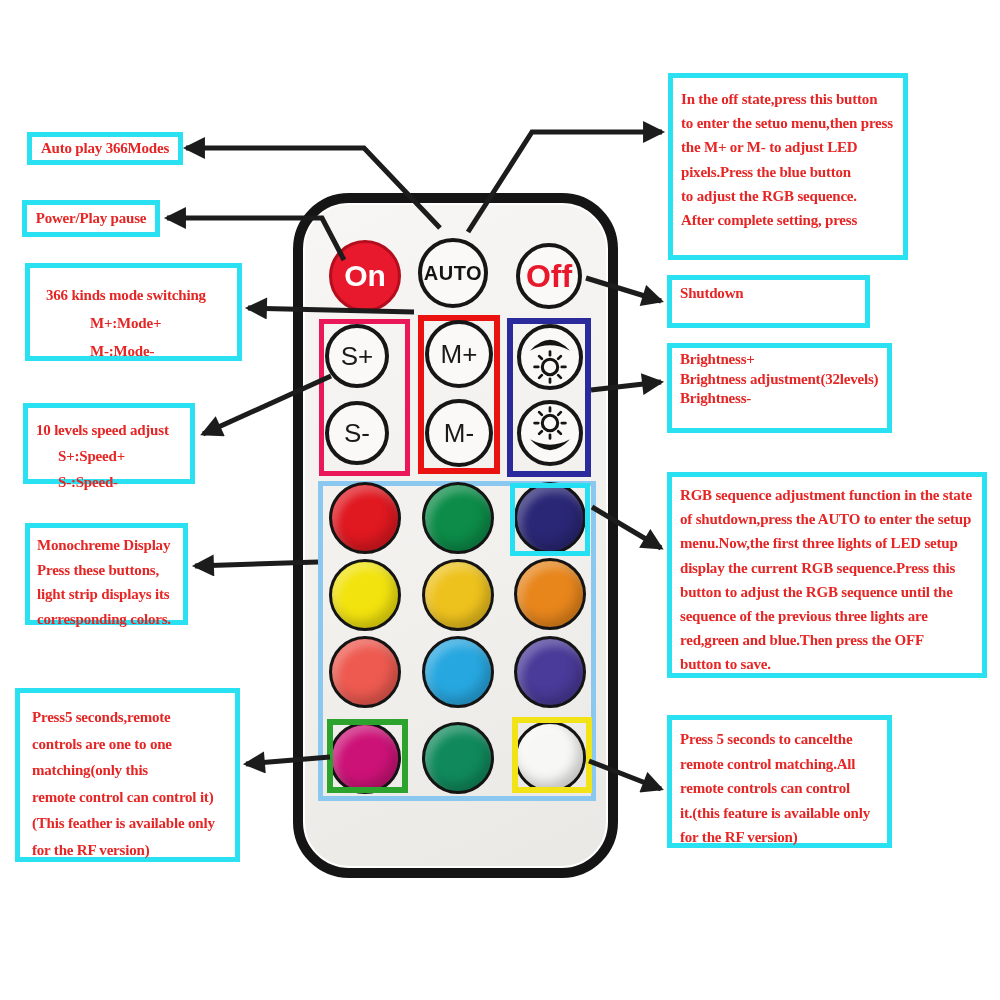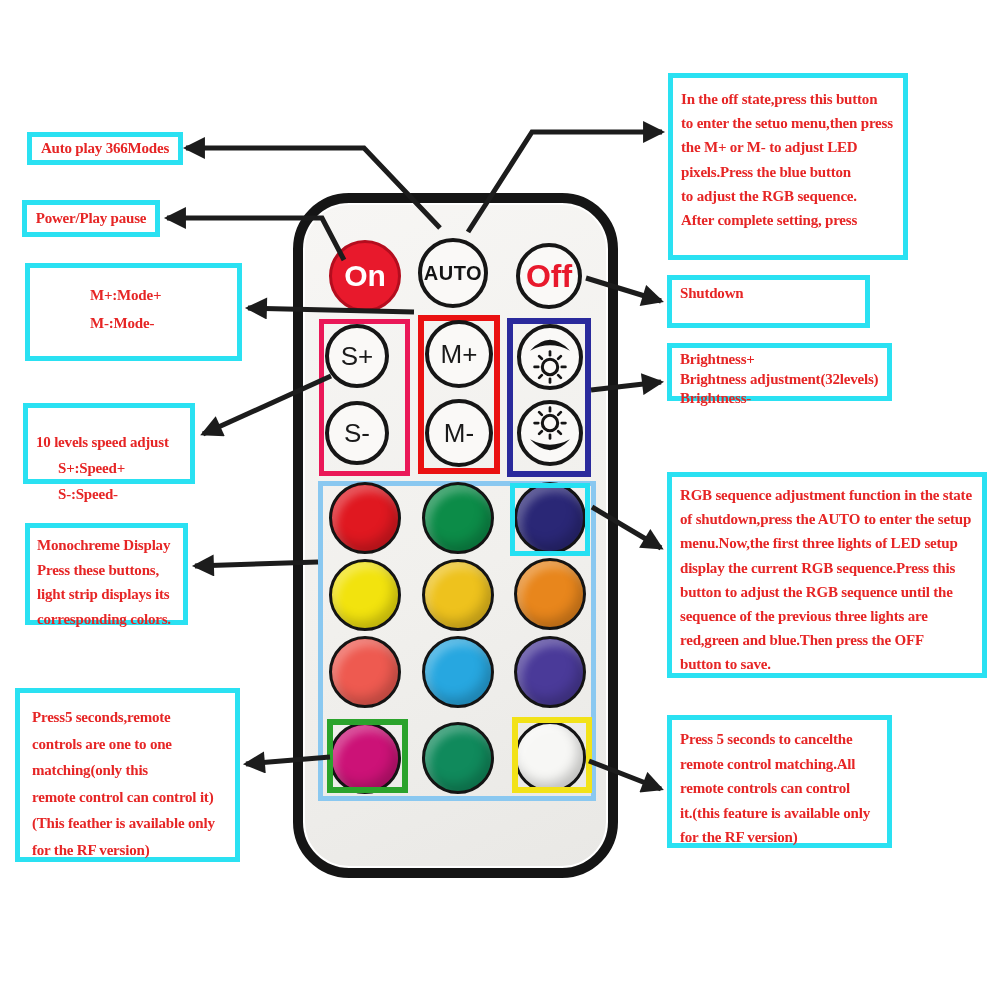--- a/index.html
+++ b/index.html
@@ -147,25 +147,26 @@
 
   <div class="callout center-one" style="left:27px;top:132px;width:156px;height:33px;">
     <div class="cl">Auto play 366Modes</div>
   </div>
 
   <div class="callout center-one" style="left:22px;top:200px;width:138px;height:37px;">
     <div class="cl">Power/Play pause</div>
   </div>
 
   <div class="callout" style="left:25px;top:263px;width:217px;height:98px;padding-top:13px;">
+    <div class="cl" style="line-height:28px;padding-left:16px;">366 kinds mode switching</div>
     <div class="cl" style="line-height:28px;padding-left:60px;">M+:Mode+</div>
     <div class="cl" style="line-height:28px;padding-left:60px;">M-:Mode-</div>
   </div>
 
-  <div class="callout" style="left:23px;top:403px;width:172px;height:81px;padding-top:21px;">
+  <div class="callout" style="left:23px;top:403px;width:172px;height:81px;padding-top:9px;">
     <div class="cl" style="line-height:26px;padding-left:8px;">10 levels speed adjust</div>
     <div class="cl" style="line-height:26px;padding-left:30px;">S+:Speed+</div>
     <div class="cl" style="line-height:26px;padding-left:30px;">S-:Speed-</div>
   </div>
 
   <div class="callout" style="left:25px;top:523px;width:163px;height:102px;padding:5px 0 17px 7px;">
     <div class="cl" style="line-height:24.5px;">Monochreme Display</div>
     <div class="cl" style="line-height:24.5px;">Press these buttons,</div>
     <div class="cl" style="line-height:24.5px;">light strip displays its</div>
     <div class="cl" style="line-height:24.5px;">corresponding colors.</div>
@@ -186,21 +187,21 @@
     <div class="cl" style="line-height:24.2px;">the M+ or M- to adjust LED</div>
     <div class="cl" style="line-height:24.2px;">pixels.Press the blue button</div>
     <div class="cl" style="line-height:24.2px;">to adjust the RGB sequence.</div>
     <div class="cl" style="line-height:24.2px;">After complete setting, press</div>
   </div>
 
   <div class="callout" style="left:667px;top:275px;width:203px;height:53px;padding:2px 0 0 8px;">
     <div class="cl" style="line-height:22px;">Shutdown</div>
   </div>
 
-  <div class="callout" style="left:667px;top:343px;width:225px;height:58px;padding:2px 0 0 8px;">
+  <div class="callout" style="left:667px;top:343px;width:225px;height:90px;padding:2px 0 0 8px;">
     <div class="cl" style="line-height:19.5px;">Brightness+</div>
     <div class="cl" style="line-height:19.5px;">Brightness adjustment(32levels)</div>
     <div class="cl" style="line-height:19.5px;">Brightness-</div>
   </div>
 
   <div class="callout" style="left:667px;top:472px;width:320px;height:206px;padding:6px 0 0 8px;">
     <div class="cl" style="line-height:24.2px;">RGB sequence adjustment function in the state</div>
     <div class="cl" style="line-height:24.2px;">of shutdown,press the AUTO to enter the setup</div>
     <div class="cl" style="line-height:24.2px;">menu.Now,the first three lights of LED setup</div>
     <div class="cl" style="line-height:24.2px;">display the current RGB sequence.Press this</div>

